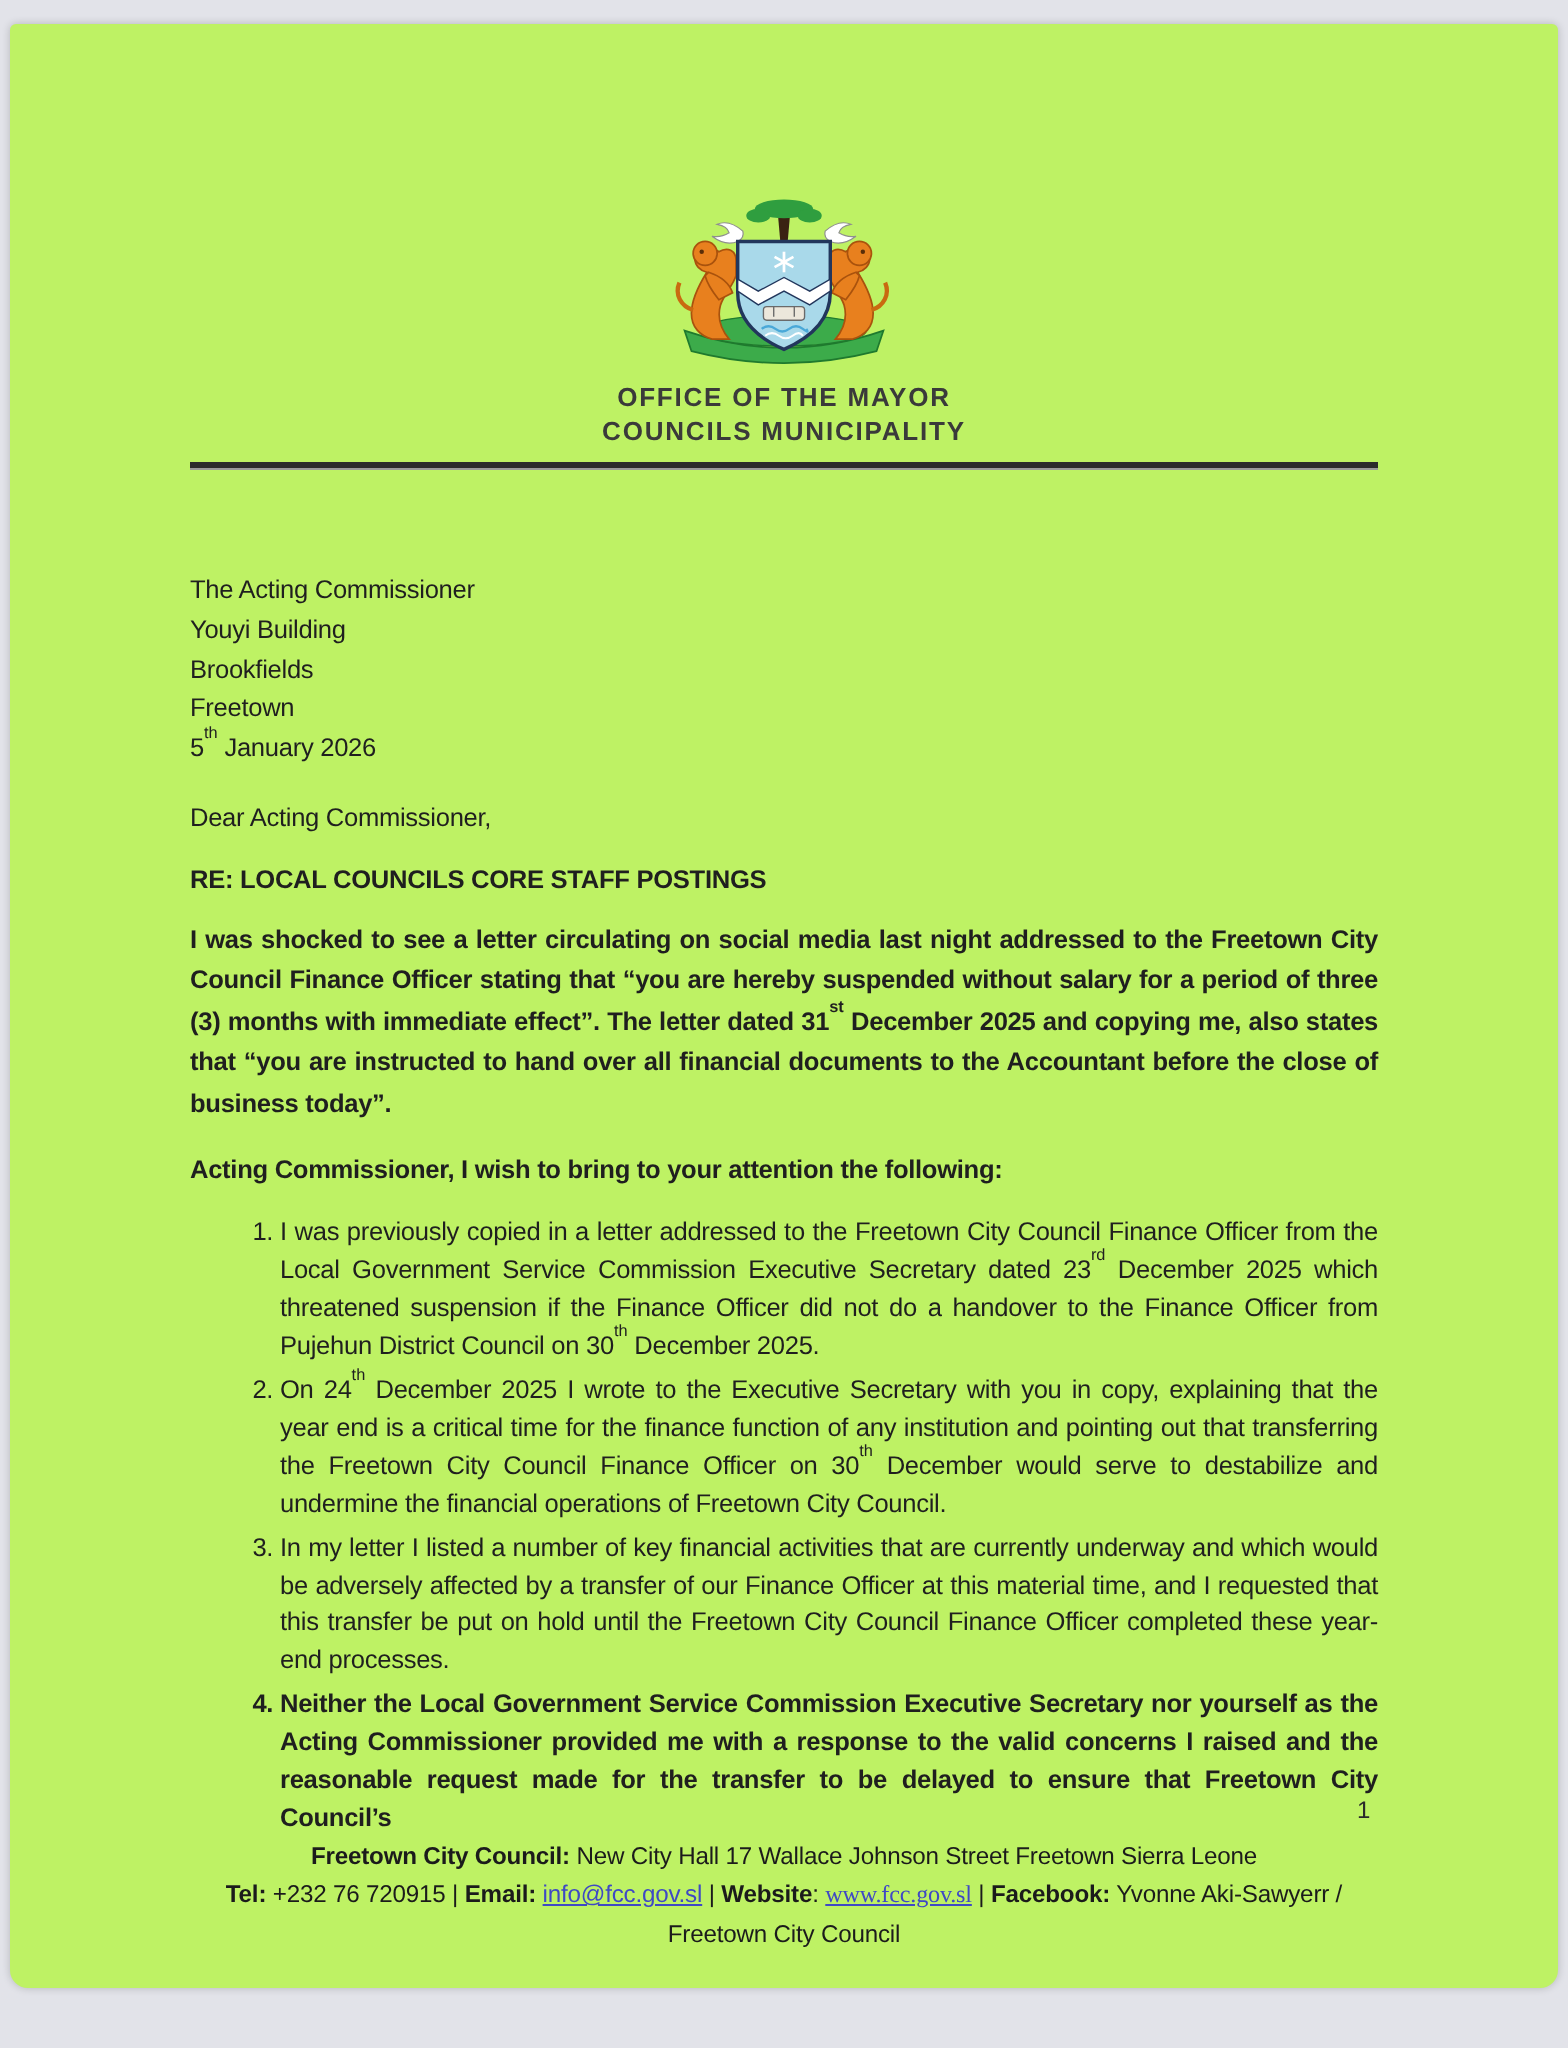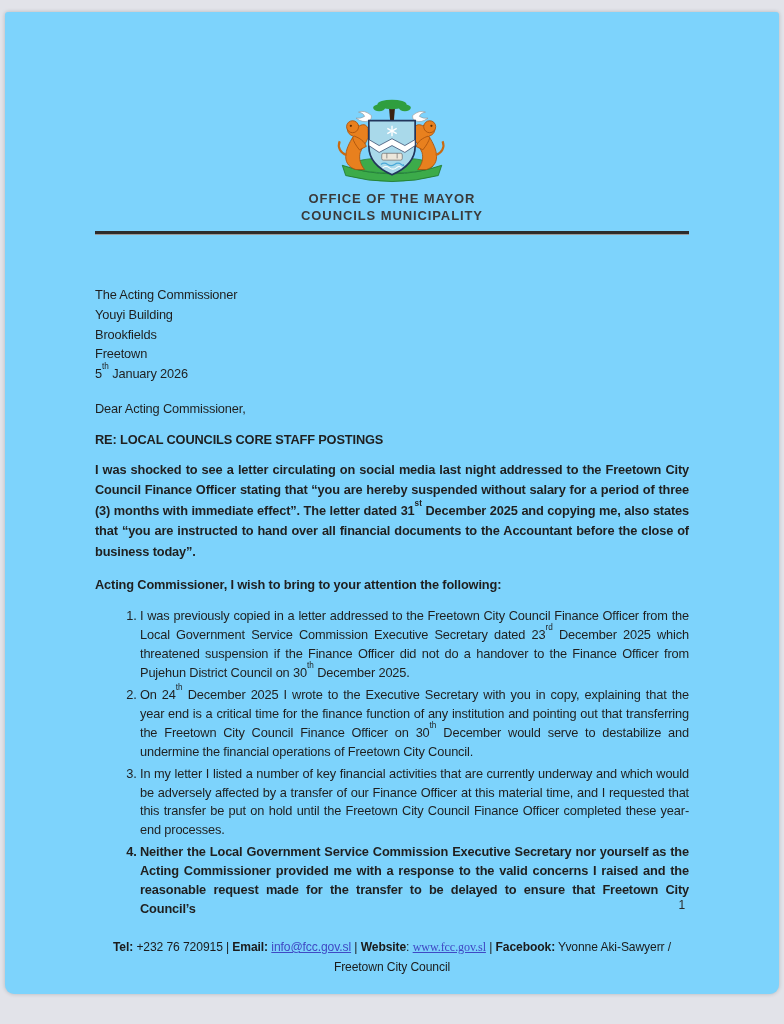--- a/index.html
+++ b/index.html
@@ -4,21 +4,21 @@
 <style>
   html,body { margin:0; padding:0; }
   body {
     width:784px; height:1024px;
     background:#e2e3e9;
     font-family:"Liberation Sans", sans-serif;
     position:relative; overflow:hidden;
   }
   .sheet {
     position:absolute; left:5px; right:5px; top:12px; bottom:30px;
-    background:#7dd3fc;
+    background:#bef264;
     border-radius:3px 3px 9px 9px;
     box-shadow:0 0 4px rgba(0,0,0,.2);
   }
   .content {
     position:absolute; inset:0;
     padding:0 90px;
     box-sizing:border-box;
     color:#1f1f1f;
     font-size:12.8px;
     letter-spacing:-0.15px;
@@ -121,18 +121,19 @@
     <ol class="points">
       <li><span>I was previously copied in a letter addressed to the Freetown City Council Finance Officer from the Local Government Service Commission Executive Secretary dated 23</span><sup>rd</sup><span> December 2025 which threatened suspension if the Finance Officer did not do a handover to the Finance Officer from Pujehun District Council on 30</span><sup>th</sup><span> December 2025.</span></li>
       <li><span>On 24</span><sup>th</sup><span> December 2025 I wrote to the Executive Secretary with you in copy, explaining that the year end is a critical time for the finance function of any institution and pointing out that transferring the Freetown City Council Finance Officer on 30</span><sup>th</sup><span> December would serve to destabilize and undermine the financial operations of Freetown City Council.</span></li>
       <li>In my letter I listed a number of key financial activities that are currently underway and which would be adversely affected by a transfer of our Finance Officer at this material time, and I requested that this transfer be put on hold until the Freetown City Council Finance Officer completed these year-end processes.</li>
       <li class="emph">Neither the Local Government Service Commission Executive Secretary nor yourself as the Acting Commissioner provided me with a response to the valid concerns I raised and the reasonable request made for the transfer to be delayed to ensure that Freetown City Council’s</li>
     </ol>
 
     <div class="page-number">1</div>
 
     <div class="letter-footer">
+      <div><span class="lbl">Freetown City Council:</span><span> New City Hall 17 Wallace Johnson Street Freetown Sierra Leone</span></div>
       <div><span class="lbl">Tel:</span><span> +232 76 720915 </span><span>| </span><span class="lbl">Email: </span><a style="color: rgb(63, 73, 196);">info@fcc.gov.sl</a><span> | </span><span class="lbl">Website</span><span>: </span><a style="color: rgb(63, 73, 196); font-family: Liberation Serif, serif;">www.fcc.gov.sl</a><span> | </span><span class="lbl">Facebook:</span><span> Yvonne Aki-Sawyerr /</span></div>
       <div>Freetown City Council</div>
     </div>
 
   </div>
 </div>
 
 </body></html>

